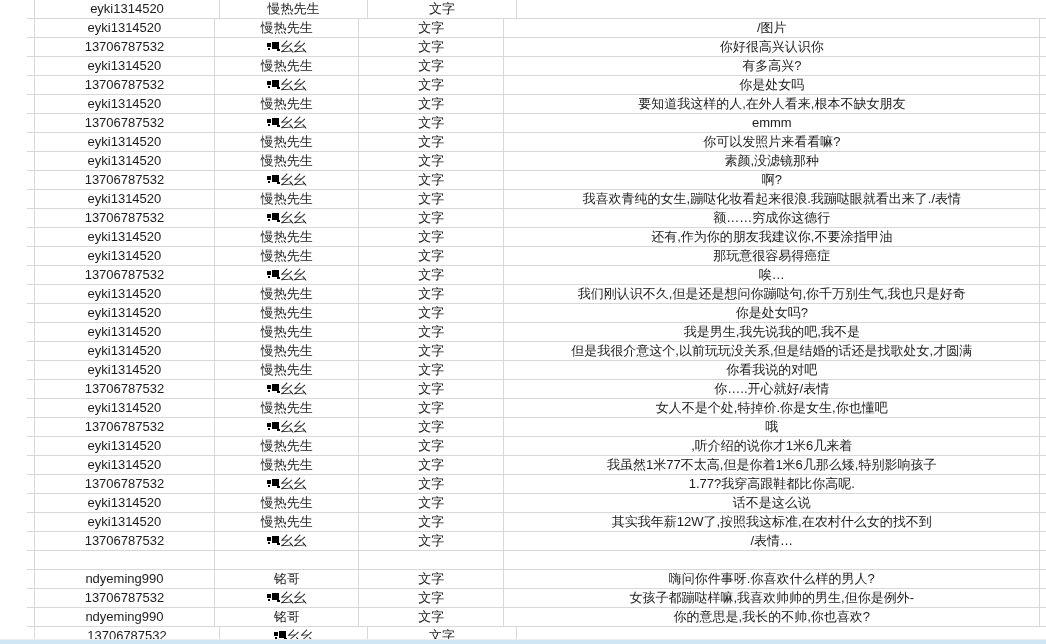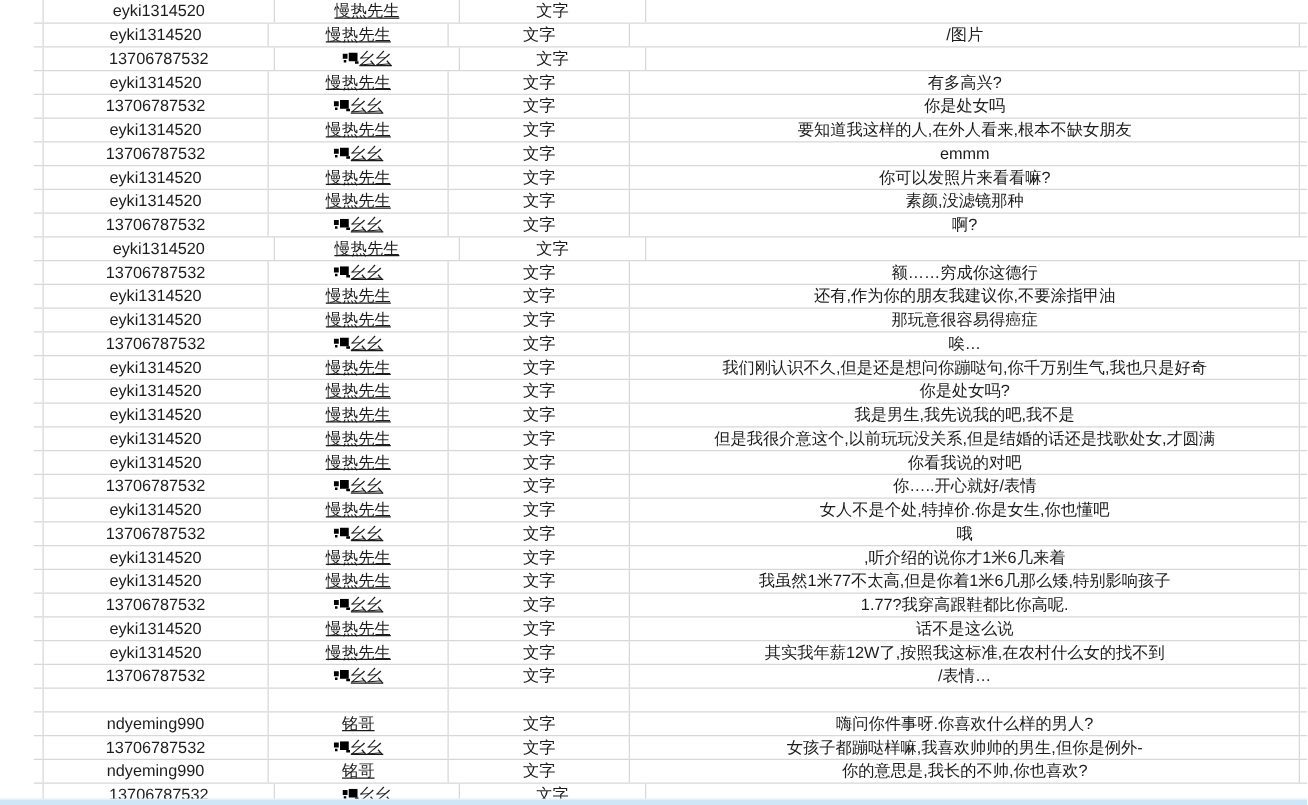--- a/index.html
+++ b/index.html
@@ -30,21 +30,21 @@
     text-align:center;
     white-space:nowrap;
     overflow:hidden;
     display:flex;
     align-items:center;
     justify-content:center;
     gap:1px;
   }
   .c-edge{width:8px;border-right:1px solid var(--grid-line);}
   .c-account{width:185px;}
-  .c-nickname{width:148px;text-decoration:underline;}
+  .c-nickname{width:148px;}
   .c-type{width:149px;text-align:center;}
   .c-message{width:550px;}
   .c-right{width:6px;border-right:none;}
   .emoji-ph{display:inline-block;vertical-align:-1px;}
   #hstrip{
     position:absolute;
     left:0;right:0;bottom:0;
     height:5px;
     background:var(--strip);
     border-top:1px solid #e4f0fa;
@@ -80,20 +80,21 @@
         <div class="cell c-nickname">
           <svg class="emoji-ph" width="13" height="10" viewBox="0 0 13 10" aria-hidden="true">
             <rect x="0" y="1" width="4" height="4" fill="#000"></rect>
             <rect x="1" y="6" width="2" height="2" fill="#000"></rect>
             <rect x="5" y="0" width="7" height="7" fill="#000"></rect>
             <rect x="10" y="7" width="3" height="2" fill="#000"></rect>
           </svg>
           <span>幺幺</span>
         </div>
         <div class="cell c-type">文字</div>
+        <div class="cell c-message">你好很高兴认识你</div>
         <div class="cell c-right"></div>
       </div>
       <div class="row">
         <div class="cell c-edge"></div>
         <div class="cell c-account">eyki1314520</div>
         <div class="cell c-nickname">
           <span>慢热先生</span>
         </div>
         <div class="cell c-type">文字</div>
         <div class="cell c-message">有多高兴?</div>
@@ -177,20 +178,21 @@
         <div class="cell c-message">啊?</div>
         <div class="cell c-right"></div>
       </div>
       <div class="row">
         <div class="cell c-edge"></div>
         <div class="cell c-account">eyki1314520</div>
         <div class="cell c-nickname">
           <span>慢热先生</span>
         </div>
         <div class="cell c-type">文字</div>
+        <div class="cell c-message">我喜欢青纯的女生,蹦哒化妆看起来很浪.我蹦哒眼就看出来了./表情</div>
         <div class="cell c-right"></div>
       </div>
       <div class="row">
         <div class="cell c-edge"></div>
         <div class="cell c-account">13706787532</div>
         <div class="cell c-nickname">
           <svg class="emoji-ph" width="13" height="10" viewBox="0 0 13 10" aria-hidden="true">
             <rect x="0" y="1" width="4" height="4" fill="#000"></rect>
             <rect x="1" y="6" width="2" height="2" fill="#000"></rect>
             <rect x="5" y="0" width="7" height="7" fill="#000"></rect>

